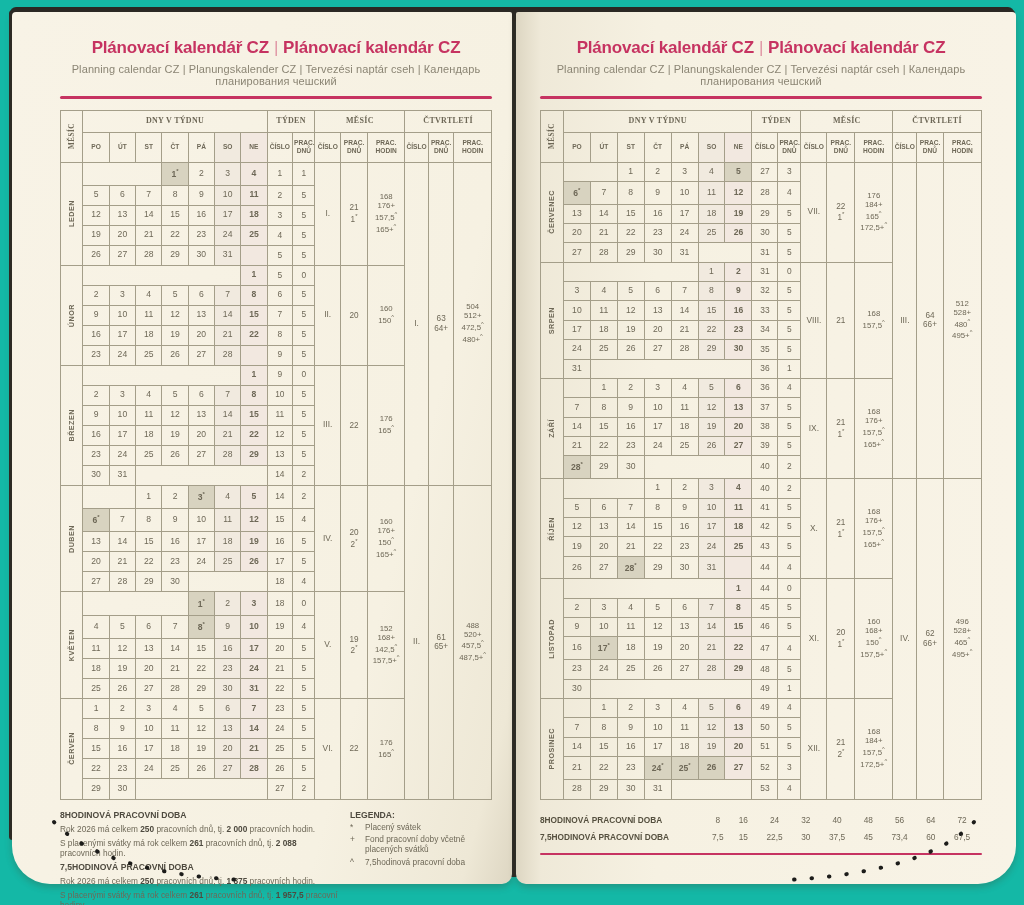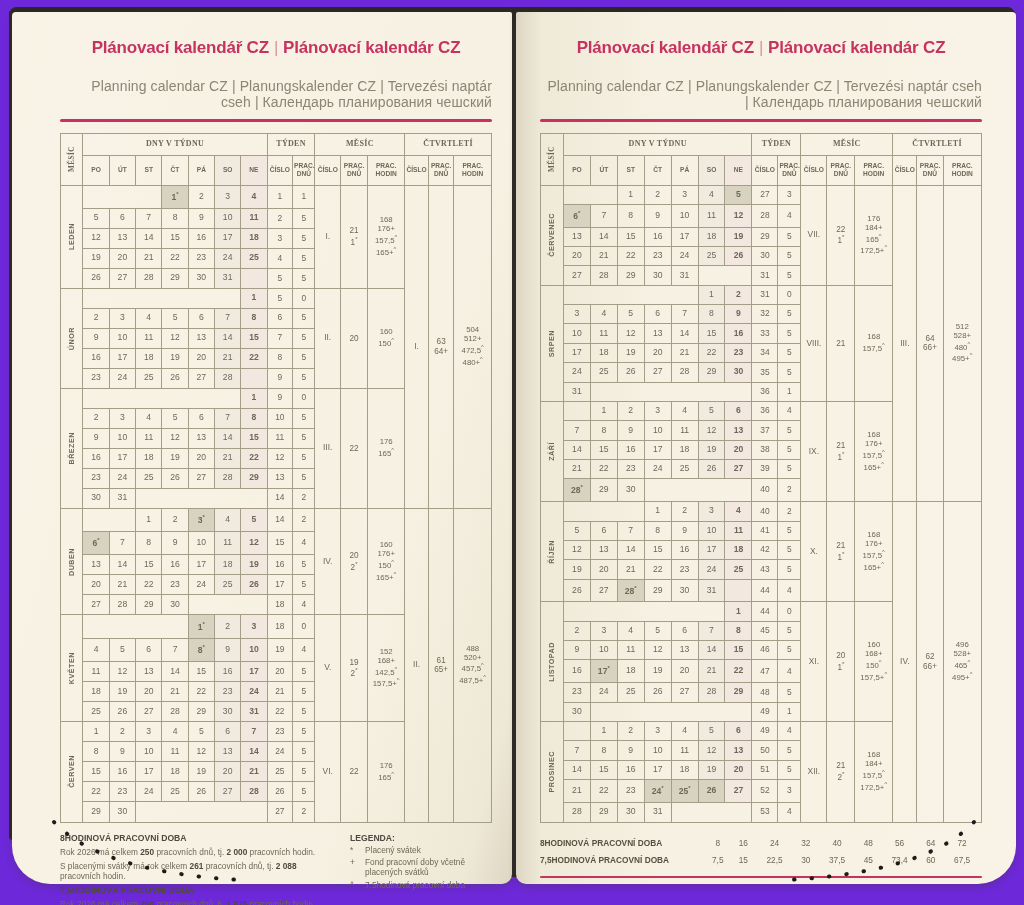--- a/index.html
+++ b/index.html
@@ -1,32 +1,32 @@
 <!DOCTYPE html>
 <html><head>
 <meta charset="utf-8">
 <style>
   html,body{margin:0;padding:0;}
   body{width:1024px;height:905px;background:#fdfdfc;font-family:"Liberation Sans",sans-serif;overflow:hidden;}
-  .book{position:relative;width:1024px;height:905px;background:#6d28d9;}
+  .book{position:relative;width:1024px;height:905px;background:#14b8a6;}
   .top-edge{position:absolute;left:10px;right:10px;top:7px;height:14px;background:#2b2925;border-radius:6px;}
   .edge-l{position:absolute;left:9px;top:10px;width:7px;height:830px;background:#2b2925;border-radius:4px;}
   .edge-r{position:absolute;right:9px;top:10px;width:7px;height:830px;background:#2b2925;border-radius:4px;}
   .spine{position:absolute;left:506px;top:9px;width:16px;height:868px;background:linear-gradient(to right,rgba(43,41,37,0),#2b2925 42%,#2b2925 58%,rgba(43,41,37,0));}
   .page{position:absolute;top:12px;height:872px;width:500px;box-shadow:0 3px 7px rgba(70,58,35,.28);}
   .page-left{left:12px;border-radius:4px 2px 10px 38px;
     background:linear-gradient(105deg,#f8f3e6 0%,#f6f1e2 72%,#eee8d6 93%,#ddd6c2 100%);
     padding:0 20px 0 48px;box-sizing:border-box;}
   .page-right{left:516px;border-radius:2px 4px 38px 10px;
     background:linear-gradient(to right,#ddd6c2 0%,#efe9d8 5%,#f6f1e2 28%,#f8f3e6 100%);
     padding:0 34px 0 24px;box-sizing:border-box;}
   .page-header{text-align:center;padding-top:26px;}
   .title{font-size:17px;font-weight:bold;color:#c63361;letter-spacing:-.2px;}
   .title .sep{font-weight:400;opacity:.5;padding:0 5px;}
-  .subtitle{font-size:14px;color:#8b8574;margin-top:20px;letter-spacing:.1px;text-align:right;}
+  .subtitle{font-size:11px;color:#8b8574;margin-top:5px;letter-spacing:.1px;}
   .headrule{height:2.5px;background:#c63361;margin-top:9px;border-radius:2px;}
   .cal-wrap{margin-top:11px;}
   table.cal{border-collapse:collapse;width:100%;height:690px;table-layout:fixed;}
   table.cal td{border:1px solid #a49e89;text-align:center;vertical-align:middle;color:#6e6857;padding:0;line-height:1.15;overflow:hidden;}
   tr.h1{height:22px;font-family:Liberation Serif, serif;} tr.h2{height:30px;}
   tr.h1 td{font-size:8px;font-weight:bold;letter-spacing:.3px;}
   tr.h2 td{font-size:6.6px;font-weight:bold;padding:1px 1px;}
   td.d{font-size:8.6px;}
   td.so{background:#f1eadf;}
   td.ne{background:#f2e8e0;color:#b8234c;font-weight:bold;}

